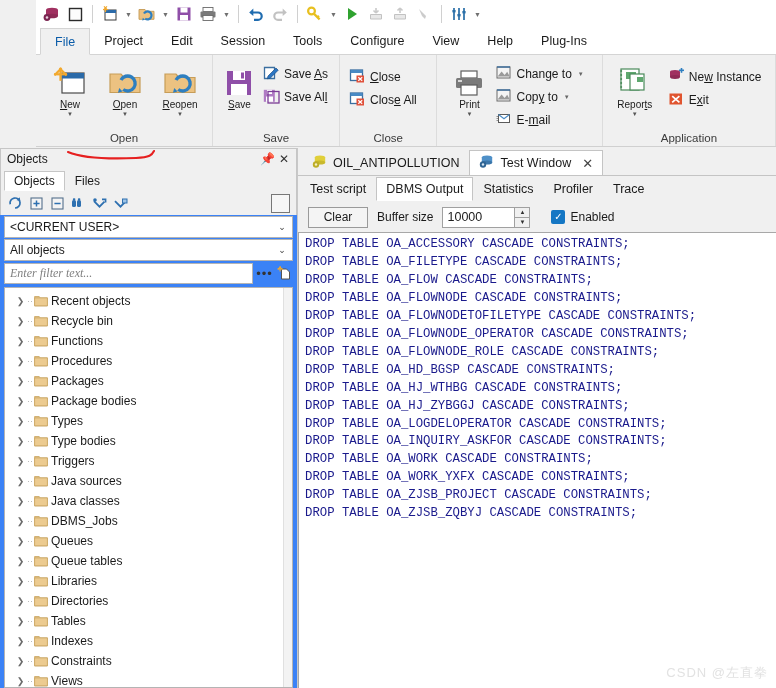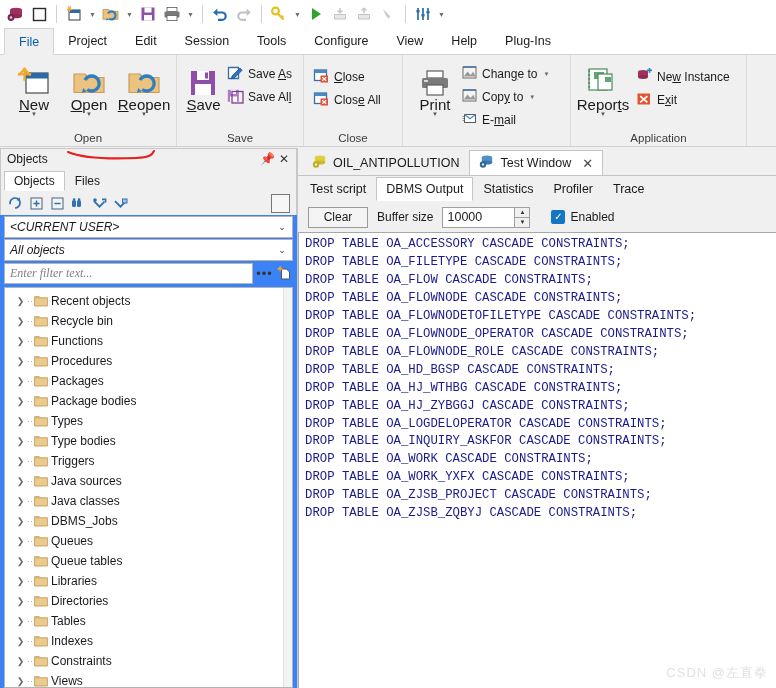--- a/index.html
+++ b/index.html
@@ -3,21 +3,21 @@
 <meta charset="utf-8">
 <style>
   * { box-sizing: border-box; margin:0; padding:0; }
   html,body { width:776px; height:688px; overflow:hidden; }
   body {
     font-family: "Liberation Sans", sans-serif;
     font-size: 12px;
     color: #202020;
     background: #ffffff;
   }
-  #app { position:relative; width:776px; height:688px; background:#f0f0f0; }
+  #app { position:relative; width:776px; height:688px; background:#f0f0f0;padding-left:36px; }
 
   
   .qat {
     height:28px; background:#ffffff; display:flex; align-items:center;
     padding:0 4px; gap:2px; border-bottom:0px;
   }
   .qat-btn {
     width:22px; height:22px; display:flex; align-items:center; justify-content:center;
     cursor:pointer; border-radius:2px;
   }
@@ -54,21 +54,21 @@
   .rgroup-body { flex:1; display:flex; align-items:flex-start; padding:2px 4px 0 4px; }
   .rgroup-label {
     height:17px; font-size:11.5px; color:#3a3a3a; text-align:center;
     display:flex; align-items:center; justify-content:center;
   }
   .big-btn {
     width:52px; display:flex; flex-direction:column; align-items:center;
     cursor:pointer; padding:2px 0 0 0; border-radius:2px;
   }
   .big-btn .bi { height:34px; display:flex; align-items:flex-end; justify-content:center; }
-  .big-btn .bl { font-size:15px; color:#1a1a1a; margin-top:1px; line-height:13px;}
+  .big-btn .bl { font-size:10px; color:#1a1a1a; margin-top:1px; line-height:13px;}
   .big-btn .bc { font-size:6px; color:#555; line-height:7px; }
   .small-col { display:flex; flex-direction:column; justify-content:flex-start; gap:1px; padding-top:2px;}
   .small-btn {
     display:flex; align-items:center; gap:4px; padding:2px 5px 2px 3px;
     cursor:pointer; border-radius:2px; height:22px;
   }
   .small-btn .sl { font-size:12px; color:#1a1a1a; white-space:nowrap; }
   .small-btn .sc { font-size:6px; color:#666; margin-left:2px;}
   .ul-ch { text-decoration:underline; }
 
@@ -98,21 +98,21 @@
     height:24px; display:flex; align-items:center; gap:5px; padding:0 6px;
     background:#f0f0f0; border-left:1px solid #c6c6c6; border-right:1px solid #c6c6c6;
   }
   .sb-tools .ic { width:16px; height:16px; display:flex; align-items:center; justify-content:center; cursor:pointer;}
   .sb-tools .spacer { flex:1; }
   .sq-btn { width:19px; height:19px; border:1px solid #777; background:#f6f6f6; cursor:pointer;}
   .combo {
     height:22px; margin:1px 4px 0 4px; background:#fff; border:1px solid #b4b4b4;
     display:flex; align-items:center; padding:0 2px 0 5px; font-size:12px; cursor:pointer;
   }
-  .combo .cv { flex:1; color:#1a1a1a;font-style:italic; }
+  .combo .cv { flex:1; color:#1a1a1a; }
   .combo .carr { width:16px; text-align:center; color:#444; font-size:9px;}
   .filter-row { height:24px; display:flex; align-items:center; gap:3px; padding:1px 4px 0 4px; }
   .filter-input {
     flex:1; height:21px; background:#fff; border:1px solid #b4b4b4;
     display:flex; align-items:center; padding:0 5px;
     font-style:italic; color:#808080; font-size:12px;font-family:Liberation Serif, serif;
   }
   .filter-ic { width:17px; height:20px; display:flex; align-items:center; justify-content:center; cursor:pointer;}
   .tree {
     flex:1; margin:2px 4px 0 4px; background:#fff; border:1px solid #b4b4b4;

